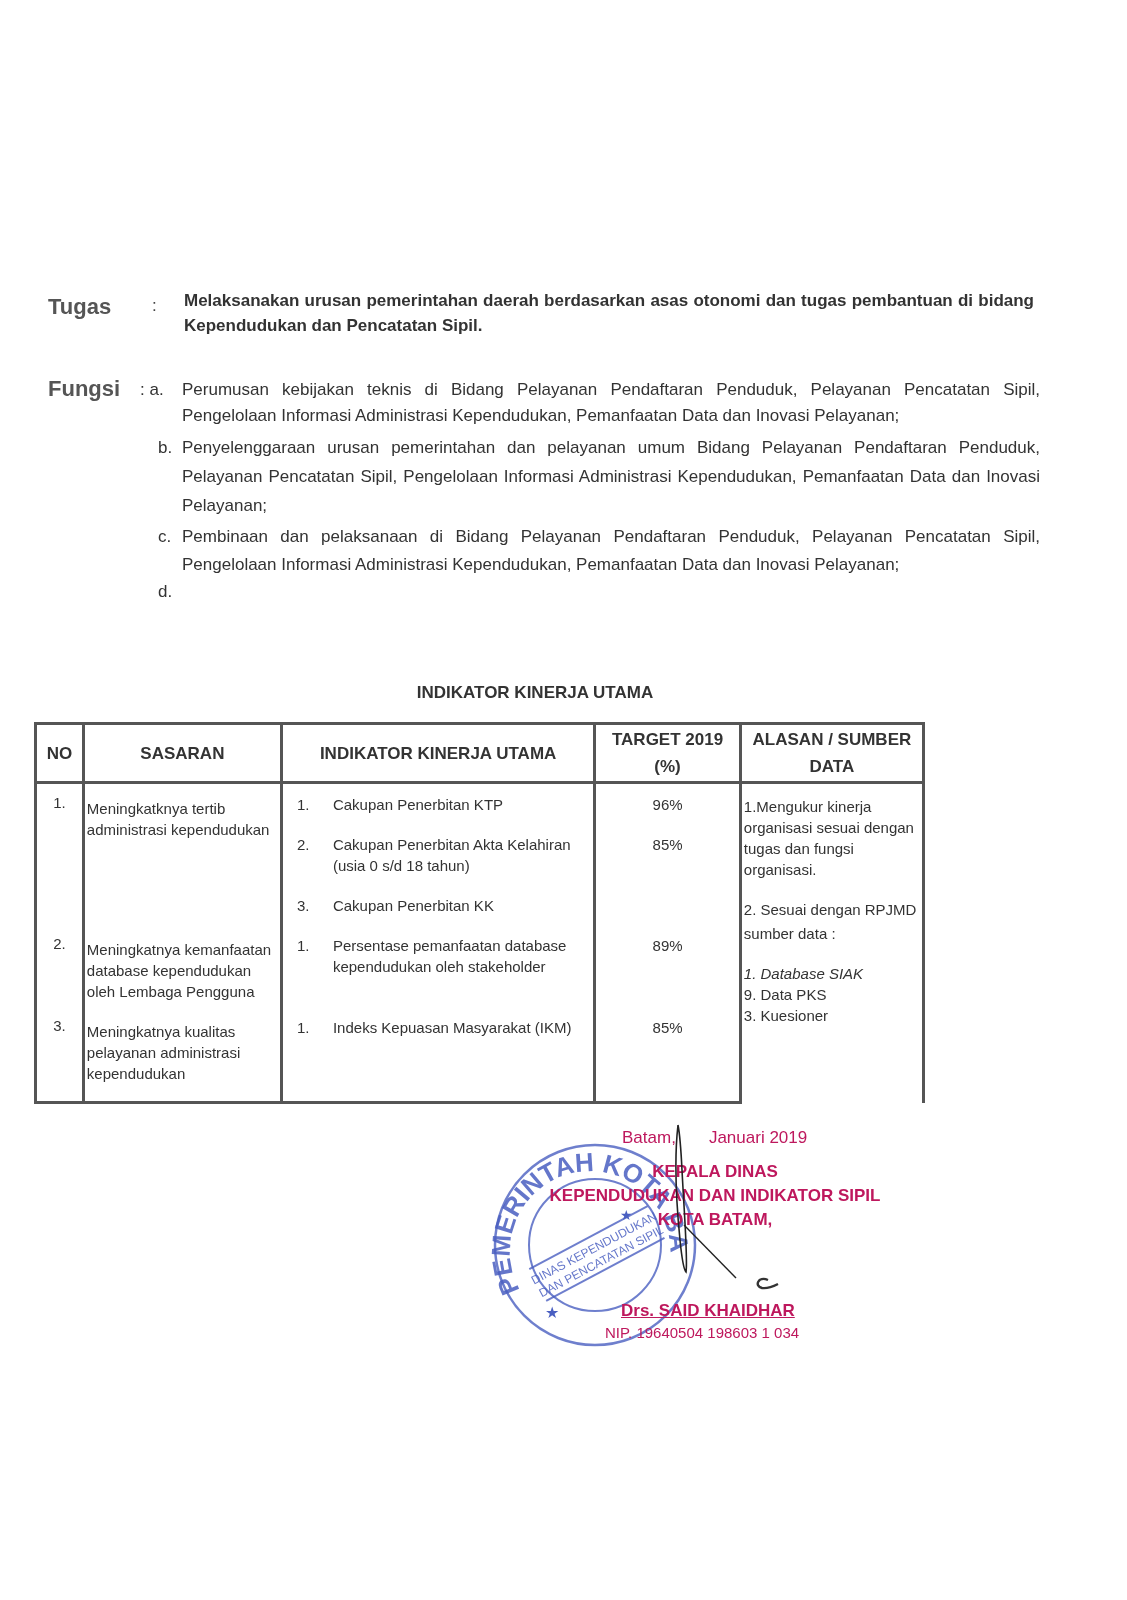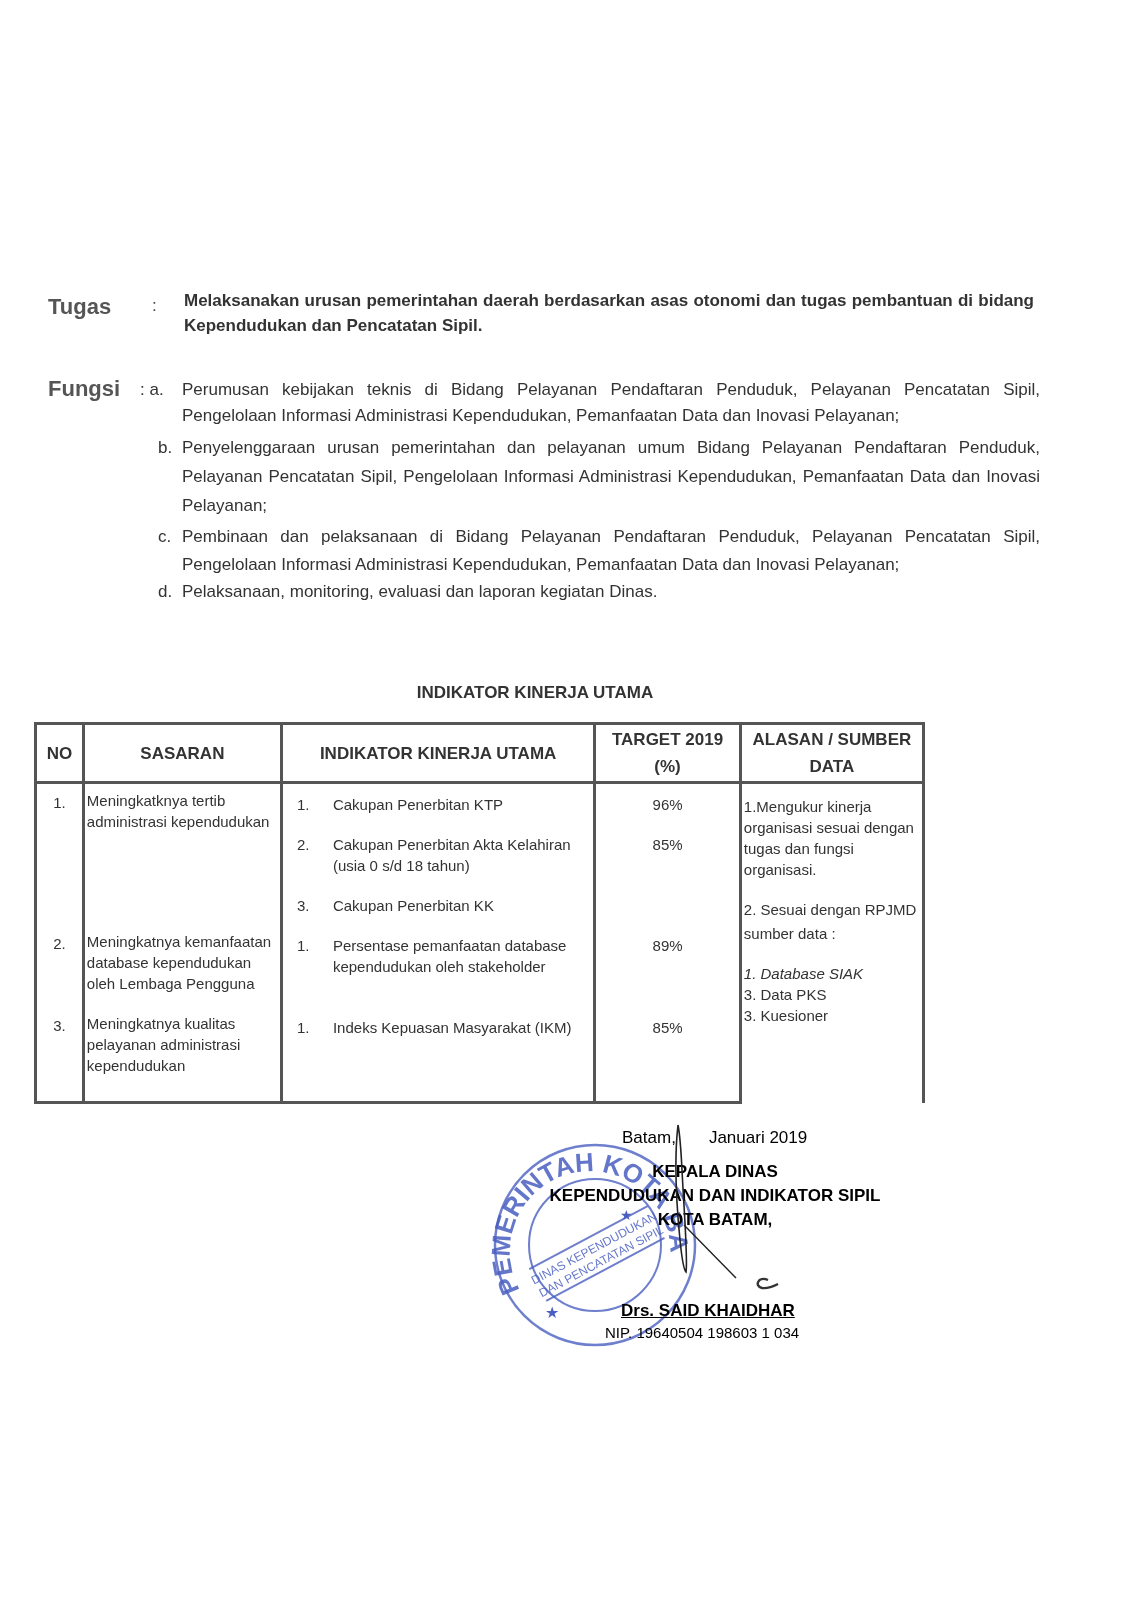--- a/index.html
+++ b/index.html
@@ -36,29 +36,29 @@
     table.iku th, table.iku td { border-left: 3px solid #555; border-right: 3px solid #555; vertical-align: top; }
     table.iku th { border-top: 3px solid #555; border-bottom: 3px solid #555; font-weight: bold; font-size: 17px;
                    height: 54px; vertical-align: middle; text-align: center; line-height: 27px; }
     table.iku tr.last td { border-bottom: 3px solid #555; }
     .c-no { width: 48px; }
     .c-sas { width: 220px; }
     .c-ind { width: 356px; }
     .c-tgt { width: 162px; }
     .c-als { width: 207px; }
     .td-no { text-align: center; padding-top: 10px; }
-    .td-sas { padding: 6px 2px 0 2px; line-height: 21px; }
+    .td-sas { padding: 14px 2px 0 2px; line-height: 21px; }
     .ind-item { position: relative; padding-left: 50px; line-height: 21px; }
     .ind-item .n { position: absolute; left: 14px; top: 0; }
     .td-ind { padding: 10px 2px 0 0; }
     .td-tgt { text-align: center; padding-top: 10px; }
     .td-als { padding: 12px 2px 0 2px; line-height: 21px; }
     .tgt-item { line-height: 21px; }
 
-    .sign { position: absolute; font-size: 17px; color: #000000; }
+    .sign { position: absolute; font-size: 17px; color: #be185d; }
     .sign-place { left: 622px; top: 1128px; }
     .sign-role { left: 530px; top: 1160px; width: 370px; text-align: center; font-weight: bold; line-height: 24px; }
     .sign-name { left: 621px; top: 1301px; font-weight: bold; text-decoration: underline; }
     .sign-nip { left: 605px; top: 1324px; font-size: 15px; }
 
     .stamp { position: absolute; left: 490px; top: 1140px; width: 210px; height: 210px; pointer-events: none; }
     .sig { position: absolute; left: 640px; top: 1120px; width: 150px; height: 190px; pointer-events: none; }
   </style>
 </head>
 <body>
@@ -79,21 +79,20 @@
     <div class="fungsi-item fi-b">
       <span class="marker">b.</span>
       <span>Penyelenggaraan urusan pemerintahan dan pelayanan umum Bidang Pelayanan Pendaftaran Penduduk, Pelayanan Pencatatan Sipil, Pengelolaan Informasi Administrasi Kependudukan, Pemanfaatan Data dan Inovasi Pelayanan;</span>
     </div>
     <div class="fungsi-item fi-c">
       <span class="marker">c.</span>
       <span>Pembinaan dan pelaksanaan di Bidang Pelayanan Pendaftaran Penduduk, Pelayanan Pencatatan Sipil, Pengelolaan Informasi Administrasi Kependudukan, Pemanfaatan Data dan Inovasi Pelayanan;</span>
     </div>
     <div class="fungsi-item fi-d">
       <span class="marker">d.</span>
-      <span>Pelaksanaan, monitoring, evaluasi dan laporan kegiatan Dinas.</span>
     </div>
   </div>
 
   <div class="section-title">INDIKATOR KINERJA UTAMA</div>
 
   <table class="iku">
     <thead>
       <tr>
         <th class="c-no">NO</th>
         <th class="c-sas">SASARAN</th>
@@ -128,21 +127,21 @@
         </td>
         <td class="td-tgt">
           <div class="tgt-item" style="margin-bottom:19px;">96%</div>
           <div class="tgt-item">85%</div>
         </td>
         <td class="td-als" rowspan="3">
           <div style="margin-bottom:19px;">1.Mengukur kinerja organisasi sesuai dengan tugas dan fungsi organisasi.</div>
           <div style="margin-bottom:3px;">2. Sesuai dengan RPJMD</div>
           <div style="margin-bottom:19px;">sumber data :</div>
           <div style="font-style:italic;">1. Database SIAK</div>
-          <div>3. Data PKS</div>
+          <div>9. Data PKS</div>
           <div>3. Kuesioner</div>
         </td>
       </tr>
       <tr style="height:82px;">
         <td class="td-no">2.</td>
         <td class="td-sas">Meningkatnya kemanfaatan database kependudukan oleh Lembaga Pengguna</td>
         <td class="td-ind">
           <div class="ind-item">
             <span class="n">1.</span>
             <span>Persentase pemanfaatan database kependudukan oleh stakeholder</span>

